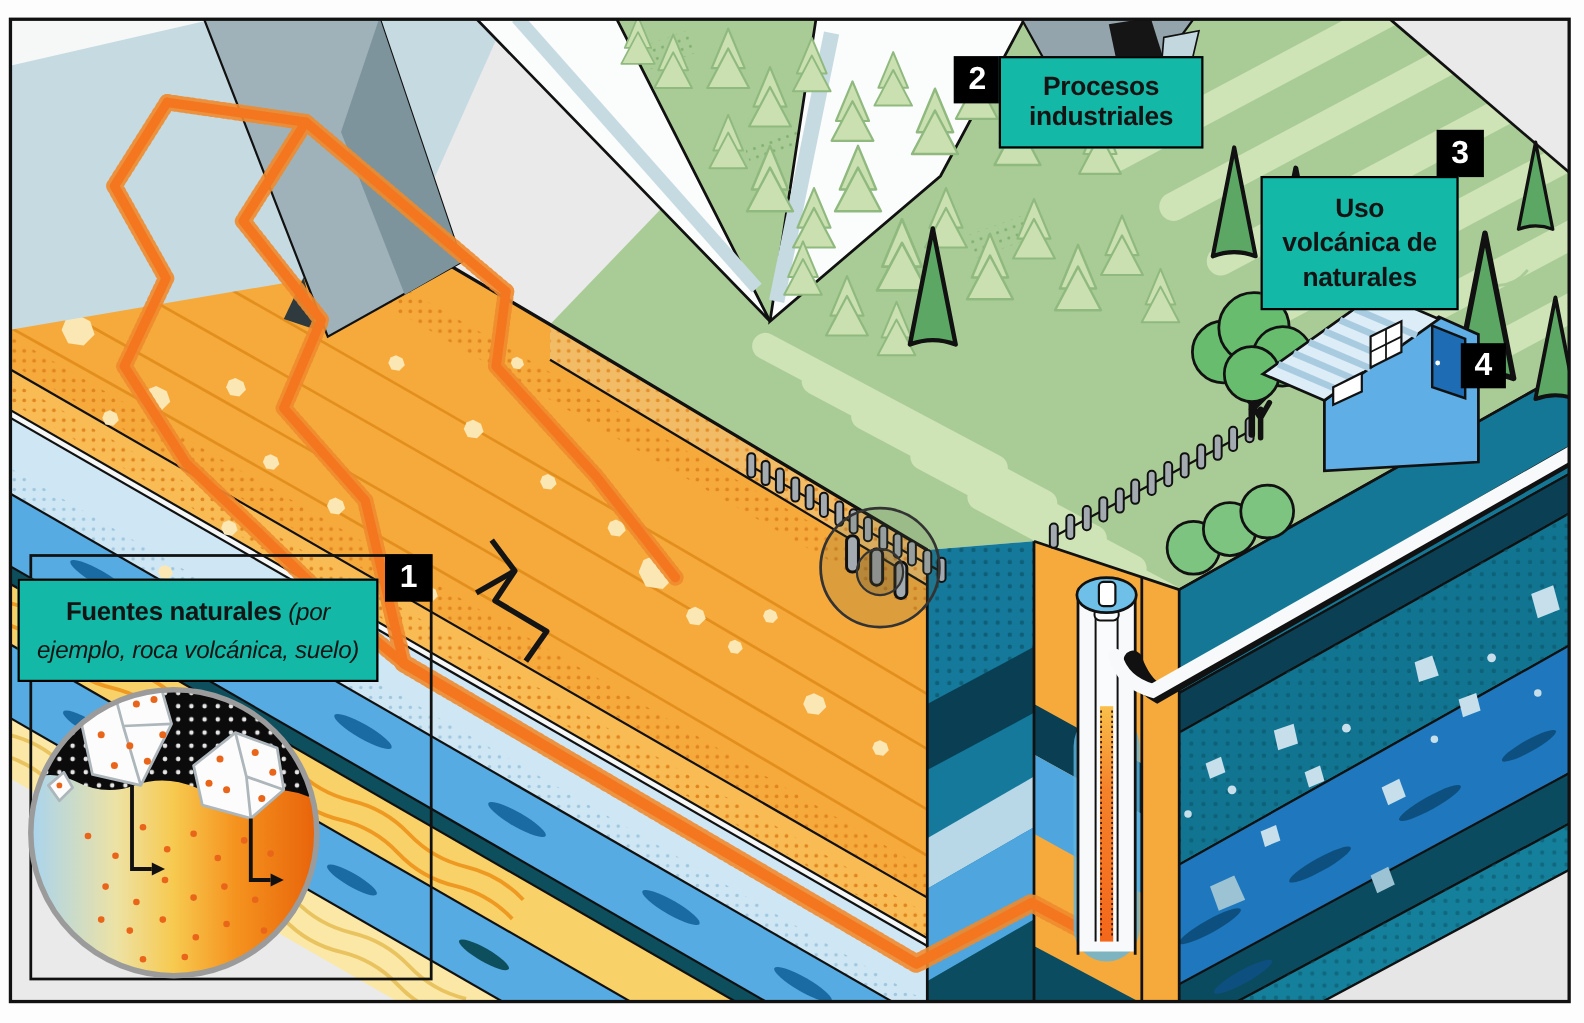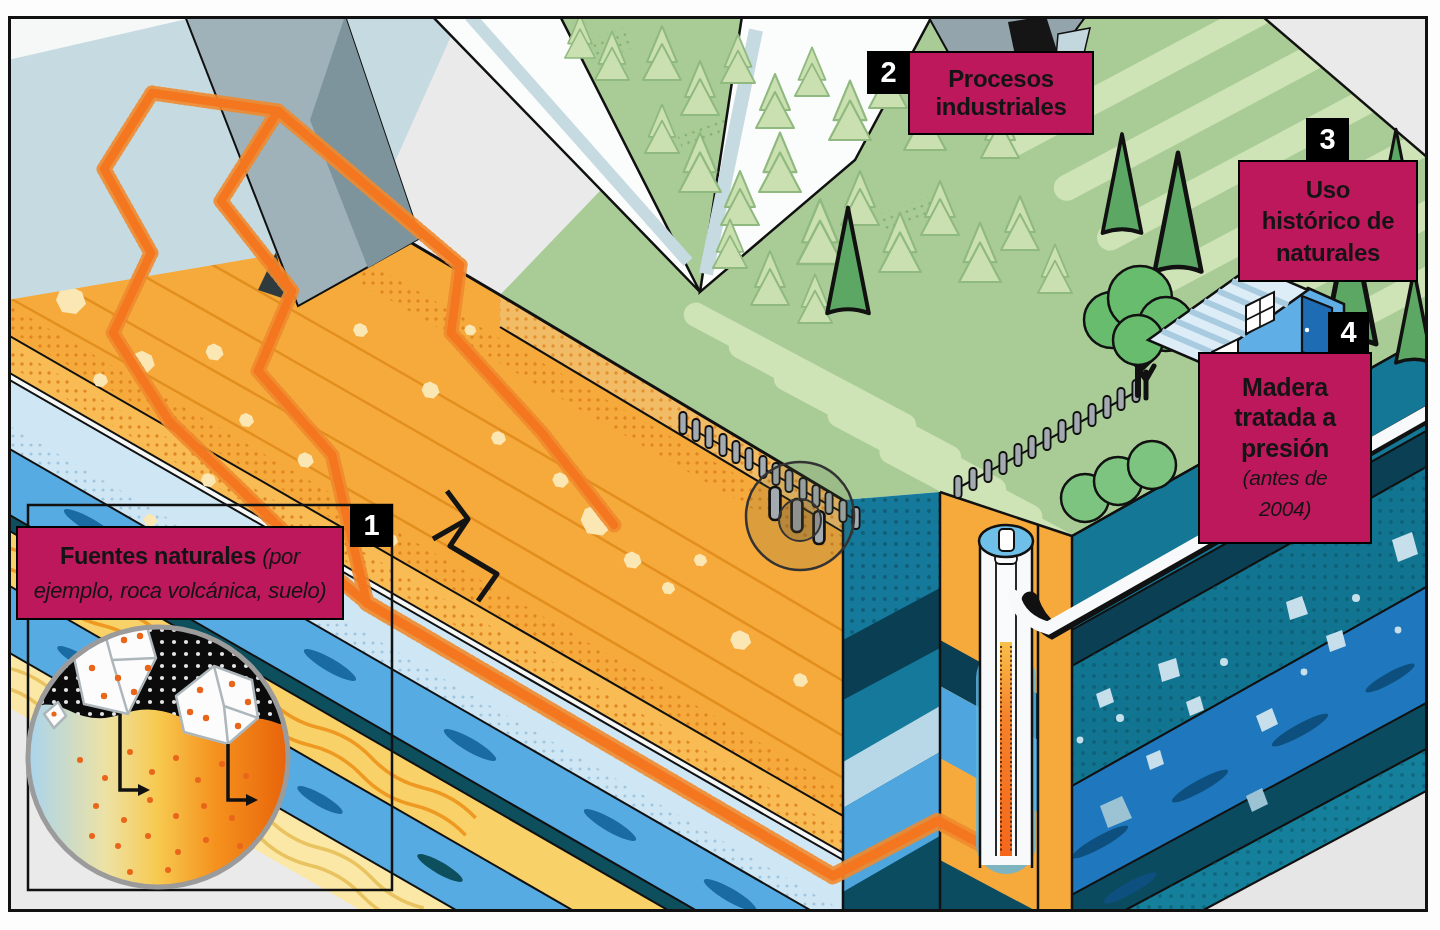--- a/index.html
+++ b/index.html
@@ -1,36 +1,36 @@
 <!DOCTYPE html>
 <html><head>
 <meta charset="utf-8">
 <style>
   html,body{margin:0;padding:0;background:#fdfdfd;}
   #stage{position:relative;width:1440px;height:930px;overflow:hidden;
          font-family:"Liberation Sans",sans-serif;}
   #art{position:absolute;left:0;top:0;}
-  .callout{position:absolute;background:#be185d;border:2.6px solid #000;z-index:10;
+  .callout{position:absolute;background:#14b8a6;border:2.6px solid #000;z-index:10;
            display:flex;align-items:center;justify-content:center;text-align:center;
            color:#141414;letter-spacing:-0.3px;}
   .b{font-weight:700;}
   .i{font-style:italic;font-weight:400;}
   .block{display:block;}
   .badge{position:absolute;background:#000;color:#fff;z-index:9;
          font:700 29px/1 "Liberation Sans",sans-serif;
          display:flex;align-items:center;justify-content:center;}
   #badge1{left:350px;top:504px;width:43px;height:43px;z-index:11;}
   #badge2{left:867px;top:51px;width:43px;height:43px;}
   #badge3{left:1306px;top:118px;width:43px;height:43px;}
   #badge4{left:1328px;top:312px;width:41px;height:41px;}
   #label1{left:16px;top:526px;width:310px;height:86px;padding:2px 7px;
           font-size:23.5px;line-height:1.45;}
   #label1 .i{font-size:22px;}
   #label2{left:908px;top:51px;width:182px;height:80px;font-size:24px;line-height:1.18;}
-  #label3{left:1238px;top:160px;width:176px;height:118px;font-size:24px;line-height:1.3;}
+  #label3{left:1146px;top:160px;width:176px;height:118px;font-size:24px;line-height:1.3;}
   #label4{left:1198px;top:352px;width:170px;height:188px;}
   #label4 .b{font-size:25px;line-height:1.22;}
   #label4 .i{font-size:21px;line-height:1.45;}
 </style>
 </head>
 <body>
 
 <div id="stage">
 <svg id="art" width="1440" height="930" viewBox="0 0 1440 930">
 <defs>
@@ -521,29 +521,20 @@
   <div>
     <span class="b block">Procesos</span>
     <span class="b block">industriales</span>
   </div>
 </div>
 <div class="badge" id="badge2">2</div>
 
 <div class="callout" id="label3">
   <div>
     <span class="b block">Uso</span>
-    <span class="b block">histórico de</span>
+    <span class="b block">volcánica de</span>
     <span class="b block">naturales</span>
   </div>
 </div>
 <div class="badge" id="badge3">3</div>
 
-<div class="callout" id="label4">
-  <div>
-    <span class="b block">Madera</span>
-    <span class="b block">tratada a</span>
-    <span class="b block">presión</span>
-    <span class="i block">(antes de</span>
-    <span class="i block">2004)</span>
-  </div>
-</div>
 <div class="badge" id="badge4">4</div>
 </div>
 
 </body></html>

